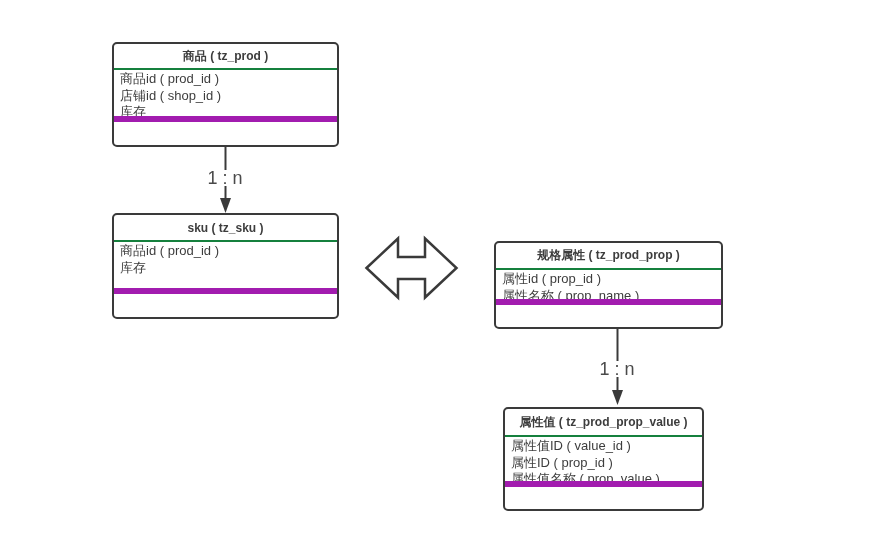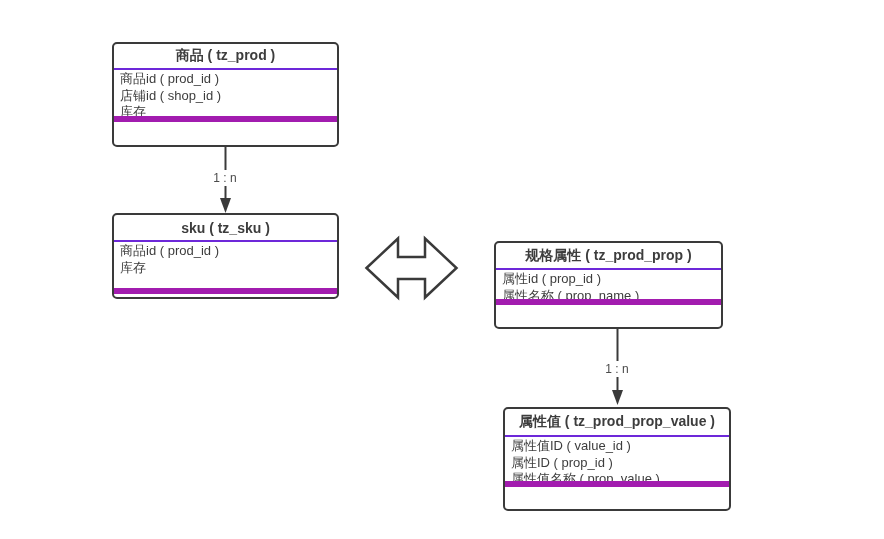--- a/index.html
+++ b/index.html
@@ -19,23 +19,23 @@
   }
   .entity {
     position: absolute;
     background: #ffffff;
     border: 2px solid #3a3a3a;
     border-radius: 5px;
     display: flex;
     flex-direction: column;
   }
   .e-title {
-    border-bottom: 2px solid #6d28d9;
+    border-bottom: 2px solid #15803d;
     font-weight: bold;
-    font-size: 14px;
+    font-size: 12px;
     display: flex;
     align-items: center;
     justify-content: center;
     white-space: nowrap;
     flex: none;
   }
   .e-fields {
     border-bottom: 6px solid #a21caf;
     padding: 1px 0 0 6px;
     flex: none;
@@ -47,21 +47,21 @@
     white-space: nowrap;
   }
   .e-empty { flex: 1; }
   .connector {
     position: absolute;
     overflow: visible;
   }
   .conn-label {
     position: absolute;
     background: #ffffff;
-    font-size: 12px;
+    font-size: 18px;
     color: #4a4a4a;
     text-align: center;
     line-height: 16px;
     padding: 0 2px;
     white-space: nowrap;
   }
 </style>
 </head>
 <body>
 
@@ -76,21 +76,21 @@
     </div>
     <div class="e-empty"></div>
   </div>
 
   <svg class="connector" style="left:218px; top:147px;" width="16" height="67">
     <line x1="7.5" y1="0" x2="7.5" y2="53" stroke="#3a3a3a" stroke-width="2"></line>
     <polygon points="7.5,66 2,51 13,51" fill="#3a3a3a"></polygon>
   </svg>
   <div class="conn-label" style="left:205px; top:170px; width:40px;">1 : n</div>
 
-  <div class="entity" style="left:112px; top:213px; width:227px; height:86px;">
+  <div class="entity" style="left:112px; top:213px; width:227px; height:106px;">
     <div class="e-title" style="height:27px">sku ( tz_sku )</div>
     <div class="e-fields" style="height:52px">
       <div class="e-field">商品id ( prod_id )</div>
       <div class="e-field">库存</div>
     </div>
     <div class="e-empty"></div>
   </div>
 
   <svg class="connector" style="left:365px; top:237px;" width="95" height="64">
     <polygon points="1.5,31 33,1.5 33,20 60,20 60,1.5 91.5,31 60,60.5 60,42 33,42 33,60.5" fill="#ffffff" stroke="#3a3a3a" stroke-width="2.5" stroke-linejoin="miter"></polygon>
@@ -104,21 +104,21 @@
     </div>
     <div class="e-empty"></div>
   </div>
 
   <svg class="connector" style="left:610px; top:329px;" width="16" height="77">
     <line x1="7.5" y1="0" x2="7.5" y2="63" stroke="#3a3a3a" stroke-width="2"></line>
     <polygon points="7.5,76 2,61 13,61" fill="#3a3a3a"></polygon>
   </svg>
   <div class="conn-label" style="left:597px; top:361px; width:40px;">1 : n</div>
 
-  <div class="entity" style="left:503px; top:407px; width:228px; height:104px;">
+  <div class="entity" style="left:503px; top:407px; width:201px; height:104px;">
     <div class="e-title" style="height:28px">属性值 ( tz_prod_prop_value )</div>
     <div class="e-fields" style="height:50px">
       <div class="e-field">属性值ID ( value_id )</div>
       <div class="e-field">属性ID ( prop_id )</div>
       <div class="e-field">属性值名称 ( prop_value )</div>
     </div>
     <div class="e-empty"></div>
   </div>
 
 </div>

